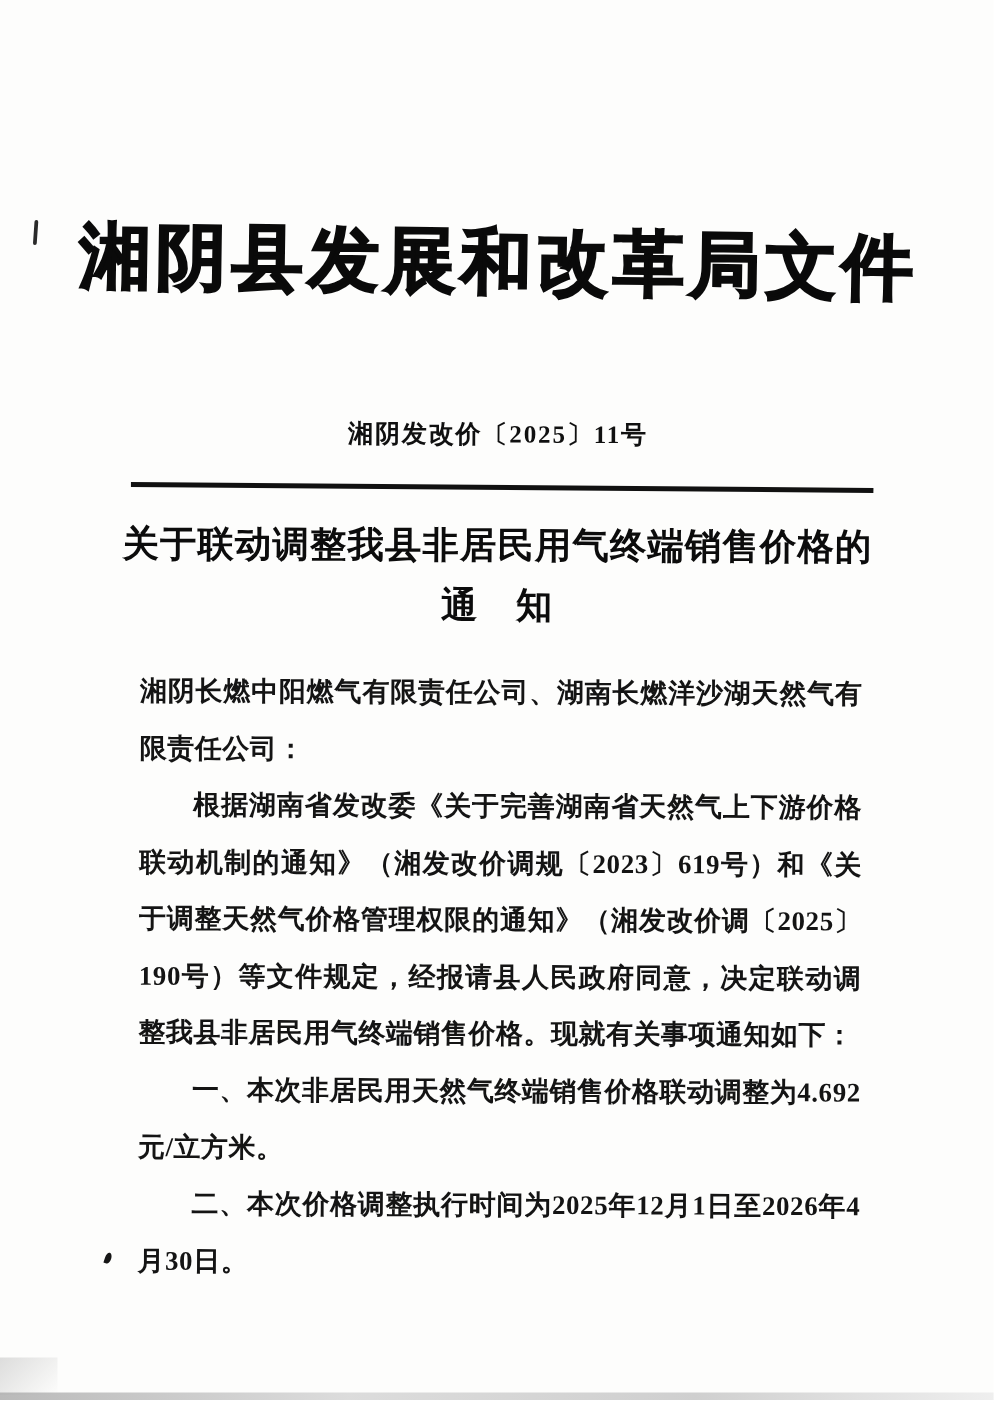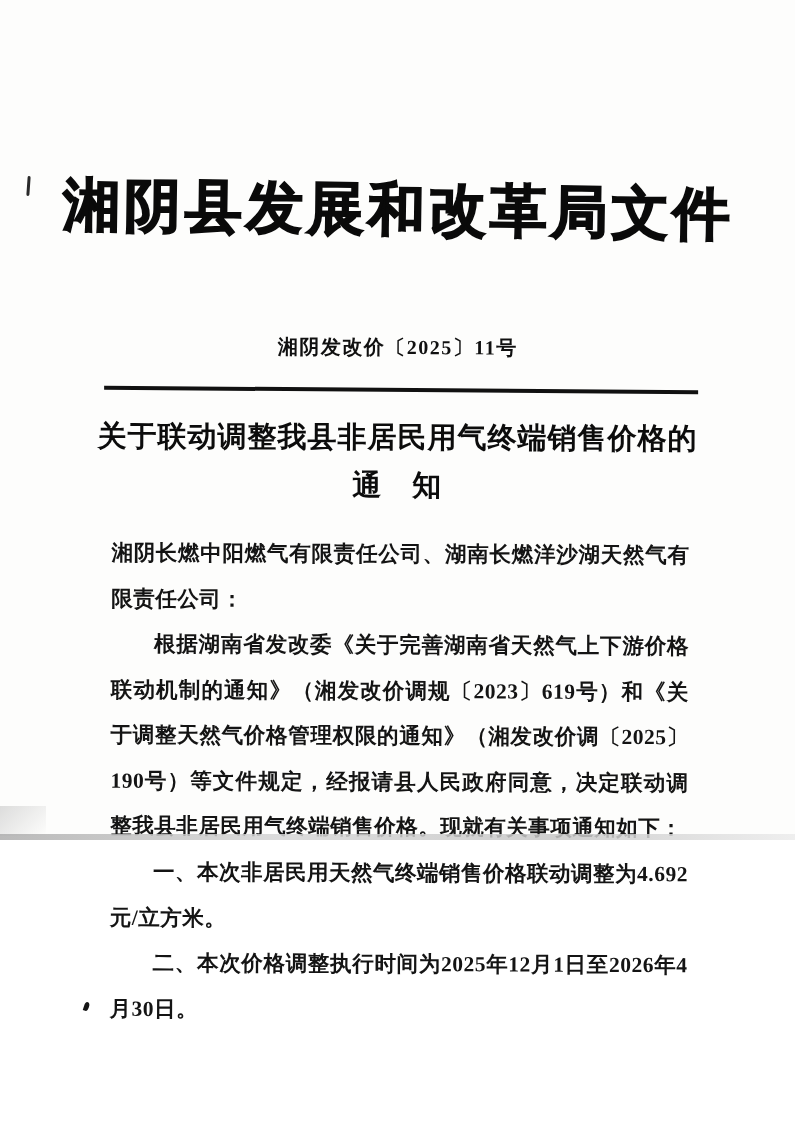--- a/index.html
+++ b/index.html
@@ -10,21 +10,21 @@
   body {
     width: 795px;
     height: 1122px;
     overflow: hidden;
     font-family: "Liberation Serif", "DejaVu Serif", serif;
     color: #101010;
   }
   .page {
     position: relative;
     width: 795px;
-    height: 840px;
+    height: 1120px;
     background: #fdfdfc;
   }
   .content {
     position: absolute;
     inset: 0;
     transform: rotate(0.25deg);
   }
   .header-title {
     position: absolute;
     top: 172px;

